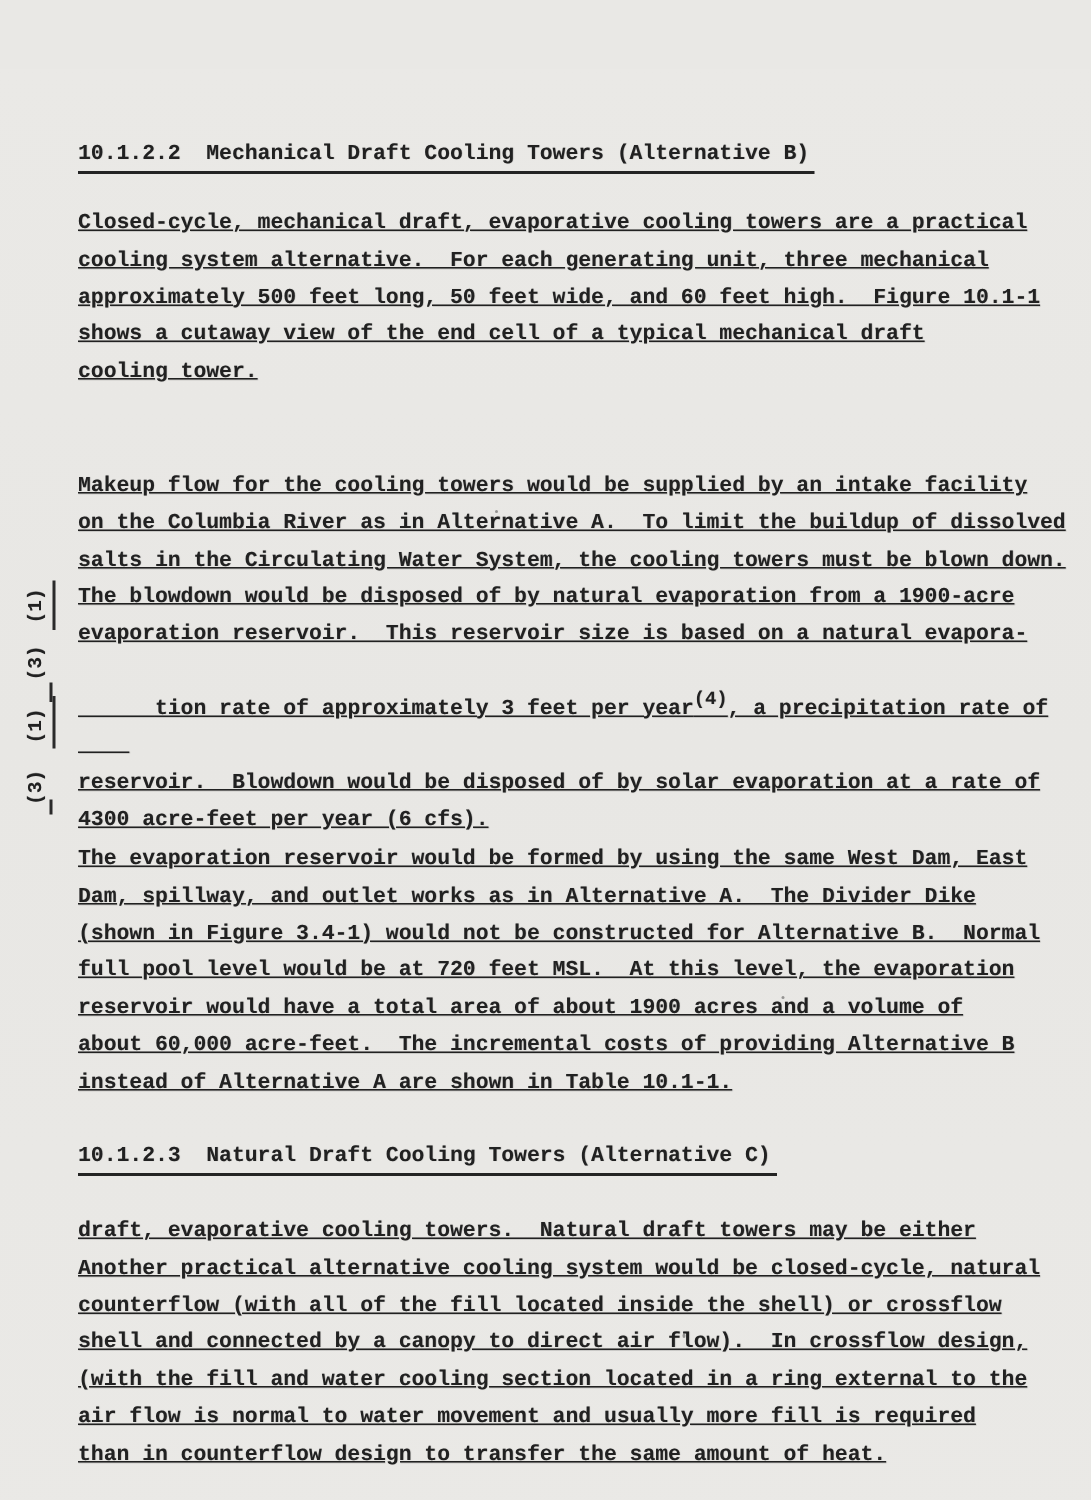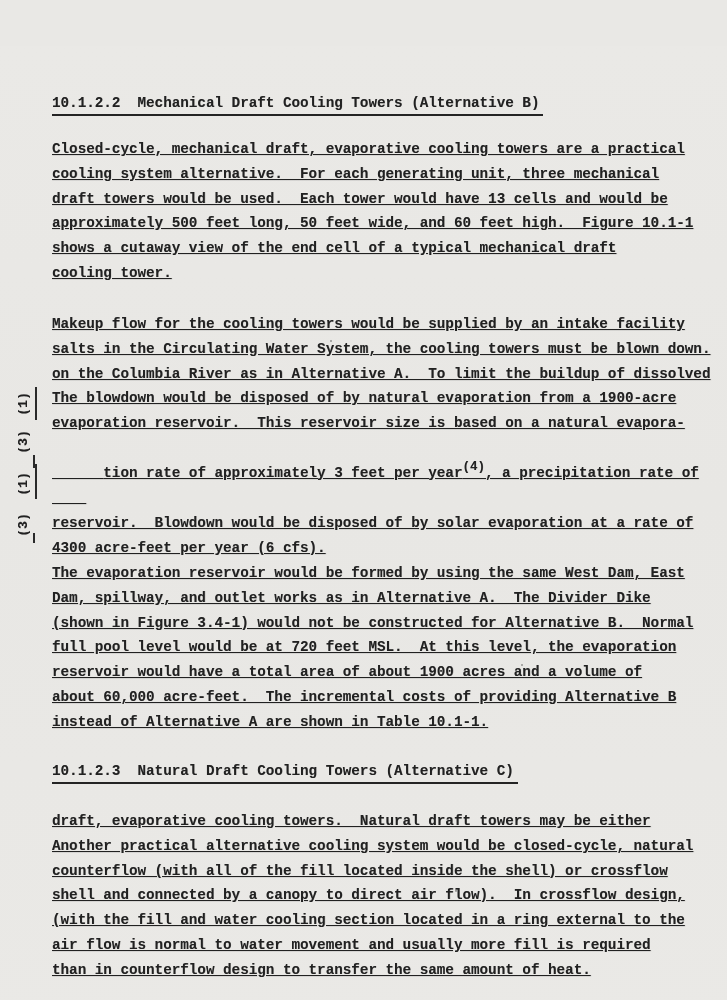--- a/index.html
+++ b/index.html
@@ -105,31 +105,30 @@
   <span class="mm mm4 txt">(3)</span>
   <div class="mbar mbar4"></div>
 
   <div class="heading h-b txt">
     <span class="ht">10.1.2.2  Mechanical Draft Cooling Towers (Alternative B)</span>
   </div>
 
   <div class="para p-1 txt">
       <div class="tline">Closed-cycle, mechanical draft, evaporative cooling towers are a practical</div>
       <div class="tline">cooling system alternative.  For each generating unit, three mechanical</div>
-      <div class="tline">draft towers would be used.  Each tower would have 13 cells and would be</div>
       <div class="tline">approximately 500 feet long, 50 feet wide, and 60 feet high.  Figure 10.1-1</div>
       <div class="tline">shows a cutaway view of the end cell of a typical mechanical draft</div>
       <div class="tline">cooling tower.</div>
     </div>
 
   <div class="para p-2 txt">
     <div>
         <div class="tline">Makeup flow for the cooling towers would be supplied by an intake facility</div>
+        <div class="tline">on the Columbia River as in Alternative A.  To limit the buildup of dissolved</div>
         <div class="tline">salts in the Circulating Water System, the cooling towers must be blown down.</div>
-        <div class="tline">on the Columbia River as in Alternative A.  To limit the buildup of dissolved</div>
         <div class="tline">The blowdown would be disposed of by natural evaporation from a 1900-acre</div>
         <div class="tline">evaporation reservoir.  This reservoir size is based on a natural evapora-</div>
       </div>
     <div class="tline refline">
       <span>tion rate of approximately 3 feet per year</span><span class="sup">(4)</span><span>, a precipitation rate of</span>
     </div>
     <div>
         <div class="tline">reservoir.  Blowdown would be disposed of by solar evaporation at a rate of</div>
         <div class="tline">4300 acre-feet per year (6 cfs).</div>
       </div>

